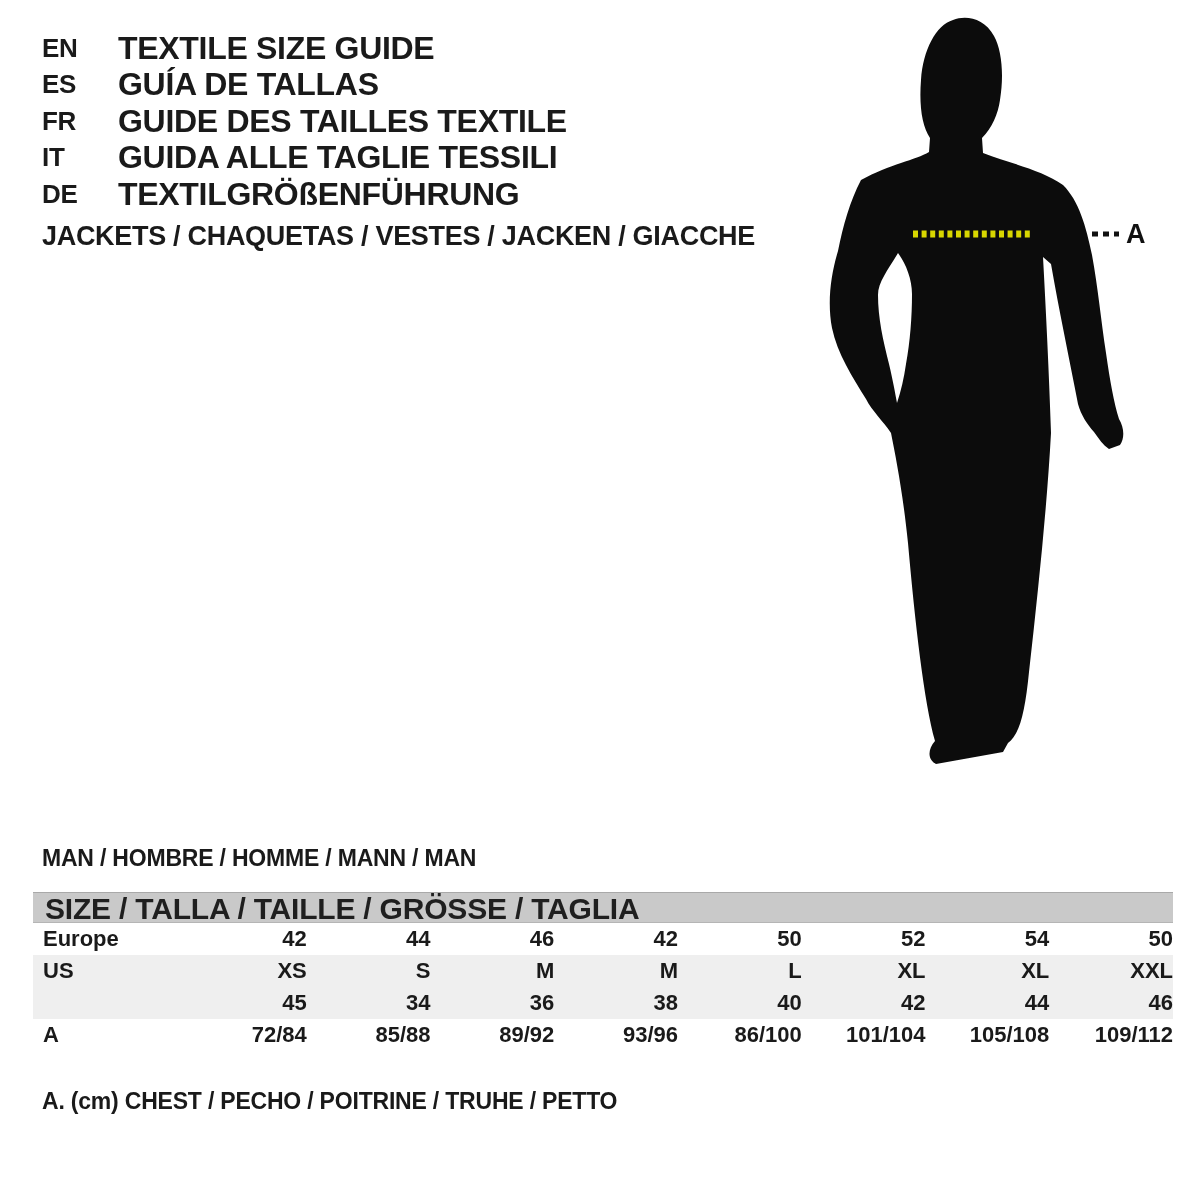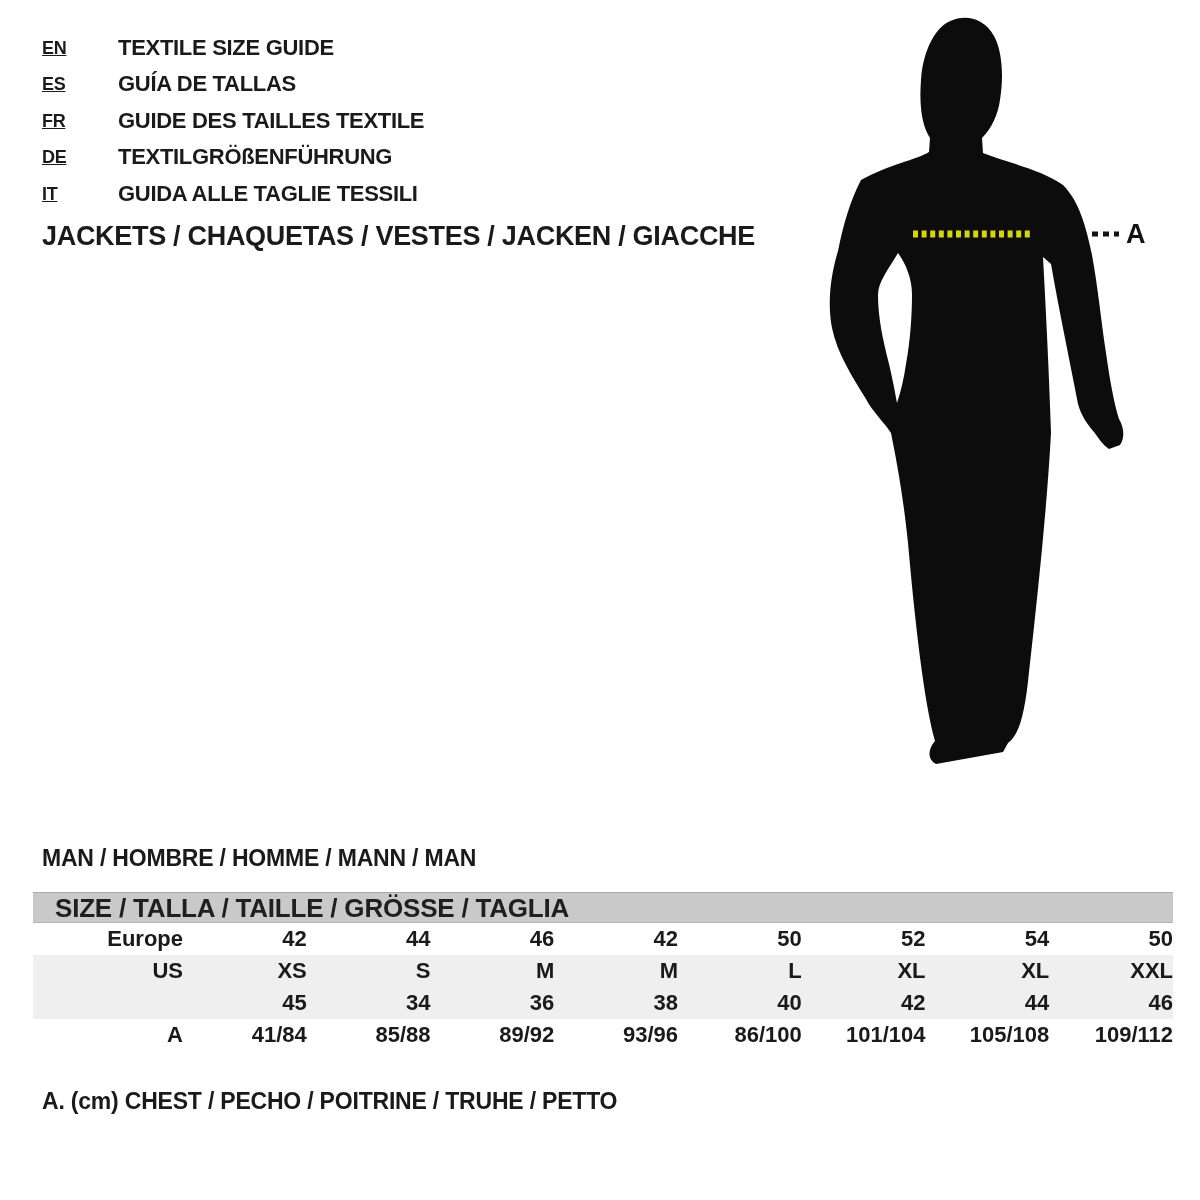--- a/index.html
+++ b/index.html
@@ -6,49 +6,49 @@
   body{
     width:1200px;height:1200px;position:relative;background:#ffffff;
     font-family:"Liberation Sans","DejaVu Sans",sans-serif;
     color:#1a1a1a;overflow:hidden;
   }
   .abs{position:absolute;}
 
   
   .lang-block{left:42px;top:30px;}
   .lang-row{display:flex;line-height:36.4px;}
-  .lang-code{width:76px;font-size:18px;font-weight:700;letter-spacing:-0.3px;text-decoration:underline;}
-  .lang-label{font-size:22px;font-weight:700;letter-spacing:-0.3px;}
+  .lang-code{width:76px;font-size:26px;font-weight:700;letter-spacing:-0.3px;}
+  .lang-label{font-size:32px;font-weight:700;letter-spacing:-0.3px;}
 
   
   .product-block{left:42px;top:220px;}
   .product-line{font-size:27px;font-weight:700;line-height:33px;letter-spacing:-0.3px;}
 
   
   .figure-wrap{left:810px;top:12px;width:345px;height:765px;}
   .figure-wrap svg{display:block;}
   .figure-wrap text{font-family:"Liberation Sans","DejaVu Sans",sans-serif;font-weight:700;}
 
   
   .section-title{left:42px;top:845px;font-size:23px;font-weight:700;letter-spacing:-0.2px;}
 
   
   .size-table{left:33px;top:892px;width:1140px;}
   .table-header{
     height:31px;line-height:31px;background:#c9c9c9;
     border-top:1px solid #a9a9a9;border-bottom:1px solid #b5b5b5;
-    box-sizing:border-box;padding-left:22px;
-    font-size:26px;font-weight:700;letter-spacing:-0.2px;color:#1f1f1f;
+    box-sizing:border-box;padding-left:12px;
+    font-size:30px;font-weight:700;letter-spacing:-0.2px;color:#1f1f1f;
   }
   .trow{
     display:grid;grid-template-columns:150px repeat(8,1fr);
     height:32px;line-height:32px;font-size:22px;font-weight:700;
   }
   .trow.shaded{background:#efefef;gap:14px;}
-  .tlabel{padding-left:10px;text-align:right;}
+  .tlabel{padding-left:10px;text-align:left;}
   .tcell{text-align:right;}
 
   
   .footnote{left:42px;top:1088px;font-size:23px;font-weight:700;letter-spacing:-0.2px;}
 </style>
 </head>
 <body>
 
 <div class="abs lang-block">
   <div class="lang-row">
@@ -57,26 +57,26 @@
   </div>
   <div class="lang-row">
     <span class="lang-code">ES</span>
     <span class="lang-label">GUÍA DE TALLAS</span>
   </div>
   <div class="lang-row">
     <span class="lang-code">FR</span>
     <span class="lang-label">GUIDE DES TAILLES TEXTILE</span>
   </div>
   <div class="lang-row">
+    <span class="lang-code">IT</span>
+    <span class="lang-label">GUIDA ALLE TAGLIE TESSILI</span>
+  </div>
+  <div class="lang-row">
     <span class="lang-code">DE</span>
     <span class="lang-label">TEXTILGRÖßENFÜHRUNG</span>
-  </div>
-  <div class="lang-row">
-    <span class="lang-code">IT</span>
-    <span class="lang-label">GUIDA ALLE TAGLIE TESSILI</span>
   </div>
 </div>
 
 <div class="abs product-block">
   <div class="product-line">JACKETS / CHAQUETAS / VESTES / JACKEN / GIACCHE</div>
 </div>
 
 <div class="abs figure-wrap">
   <svg width="345" height="765" viewBox="0 0 345 765" xmlns="http://www.w3.org/2000/svg">
     <path fill="#0c0c0c" fill-rule="evenodd" d="M143,8
@@ -159,21 +159,21 @@
     <span class="tcell">34</span>
     <span class="tcell">36</span>
     <span class="tcell">38</span>
     <span class="tcell">40</span>
     <span class="tcell">42</span>
     <span class="tcell">44</span>
     <span class="tcell">46</span>
   </div>
   <div class="trow">
     <span class="tlabel">A</span>
-    <span class="tcell">41/84</span>
+    <span class="tcell">72/84</span>
     <span class="tcell">85/88</span>
     <span class="tcell">89/92</span>
     <span class="tcell">93/96</span>
     <span class="tcell">86/100</span>
     <span class="tcell">101/104</span>
     <span class="tcell">105/108</span>
     <span class="tcell">109/112</span>
   </div>
 </div>
 

